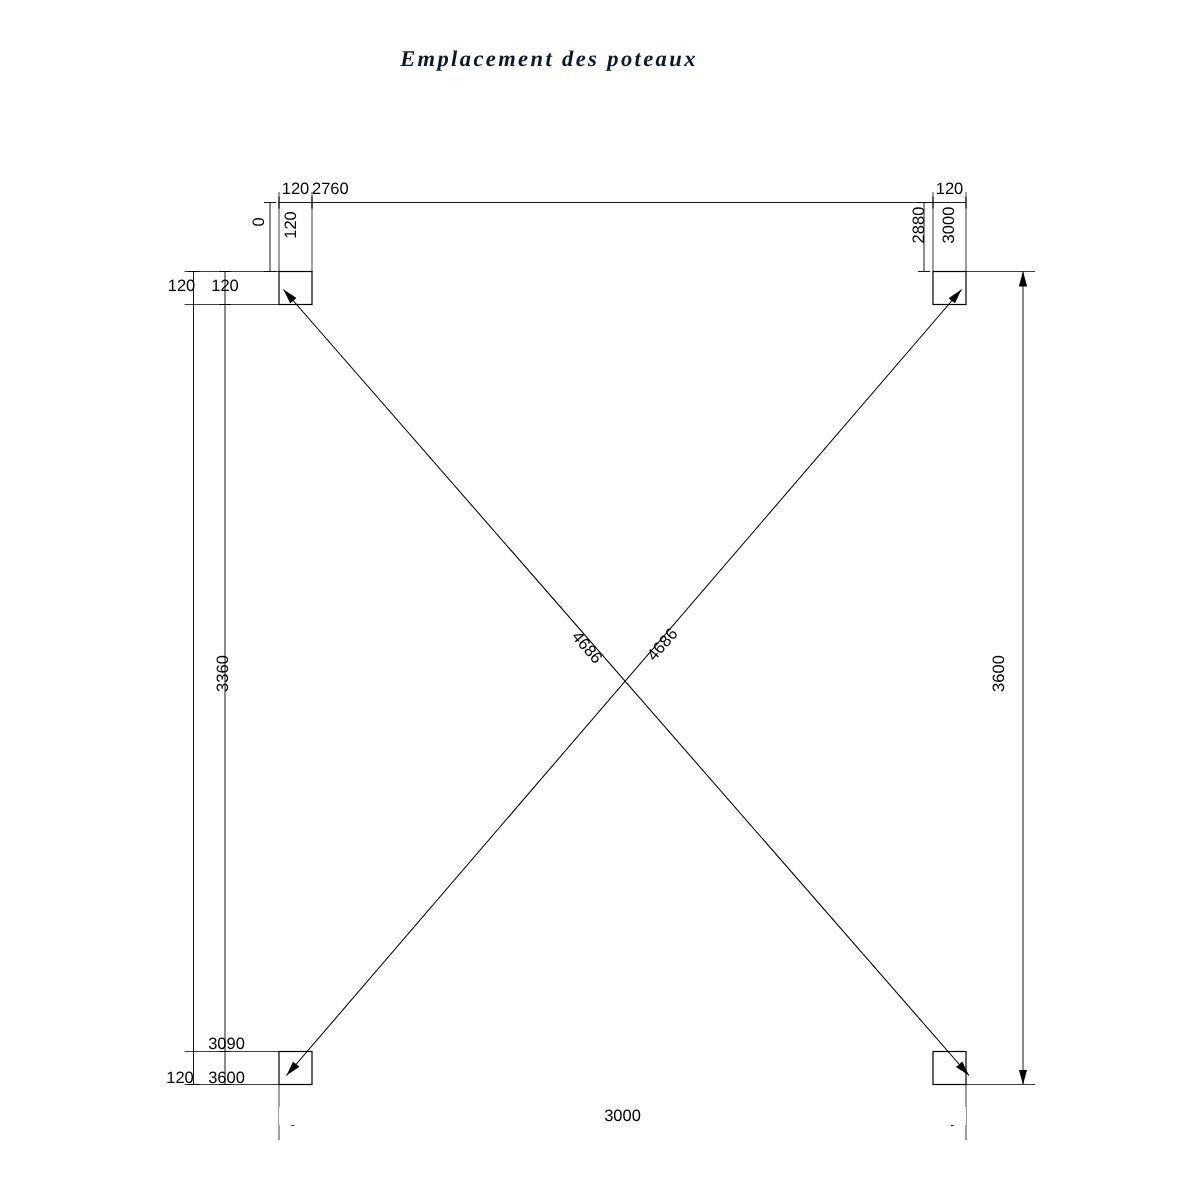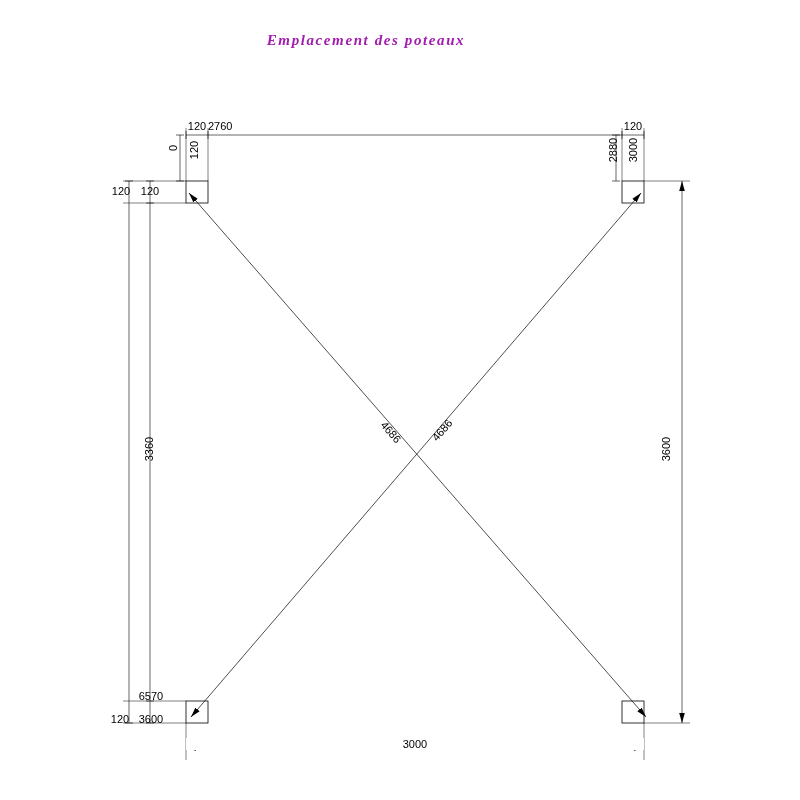--- a/index.html
+++ b/index.html
@@ -19,21 +19,21 @@
     position: absolute;
     top: 32px;
     left: 0;
     width: 732px;
     text-align: center;
     font-family: "Liberation Serif", serif;
     font-weight: bold;
     font-style: italic;
     font-size: 15px;
     letter-spacing: 1.6px;
-    color: #a21caf;
+    color: #0f172a;
   }
   svg {
     position: absolute;
     top: 0;
     left: 0;
   }
   .dim-label {
     position: absolute;
     font-family: "Liberation Sans", sans-serif;
     font-size: 11px;
@@ -141,21 +141,21 @@
   <div class="dim-label rot" style="left:178px; top:144px; width:32px; text-align:center;">120</div>
 
   <div class="dim-label rot" style="left:593px; top:144px; width:40px; text-align:center;">2880</div>
   <div class="dim-label rot" style="left:613px; top:144px; width:40px; text-align:center;">3000</div>
 
   <div class="dim-label" style="left:110px; top:185px; width:22px; text-align:center;">120</div>
   <div class="dim-label" style="left:134px; top:185px; width:32px; text-align:center;">120</div>
 
   <div class="dim-label rot" style="left:129px; top:443px; width:40px; text-align:center;">3360</div>
 
-  <div class="dim-label" style="left:131px; top:690px; width:40px; text-align:center;">6570</div>
+  <div class="dim-label" style="left:131px; top:690px; width:40px; text-align:center;">3090</div>
   <div class="dim-label" style="left:108px; top:713px; width:24px; text-align:center;">120</div>
   <div class="dim-label" style="left:131px; top:713px; width:40px; text-align:center;">3600</div>
 
   <div class="dim-label rot" style="left:646px; top:443px; width:40px; text-align:center;">3600</div>
 
   <div class="dim-label" style="left:186px; top:738px; width:458px; text-align:center; background:#fff;">3000</div>
 
   <div class="diag-label" style="left:371px; top:426px; width:40px; text-align:center; transform:rotate(49deg); transform-origin:50% 50%;">4686</div>
   <div class="diag-label" style="left:422px; top:424px; width:40px; text-align:center; transform:rotate(-49deg); transform-origin:50% 50%;">4686</div>
 

